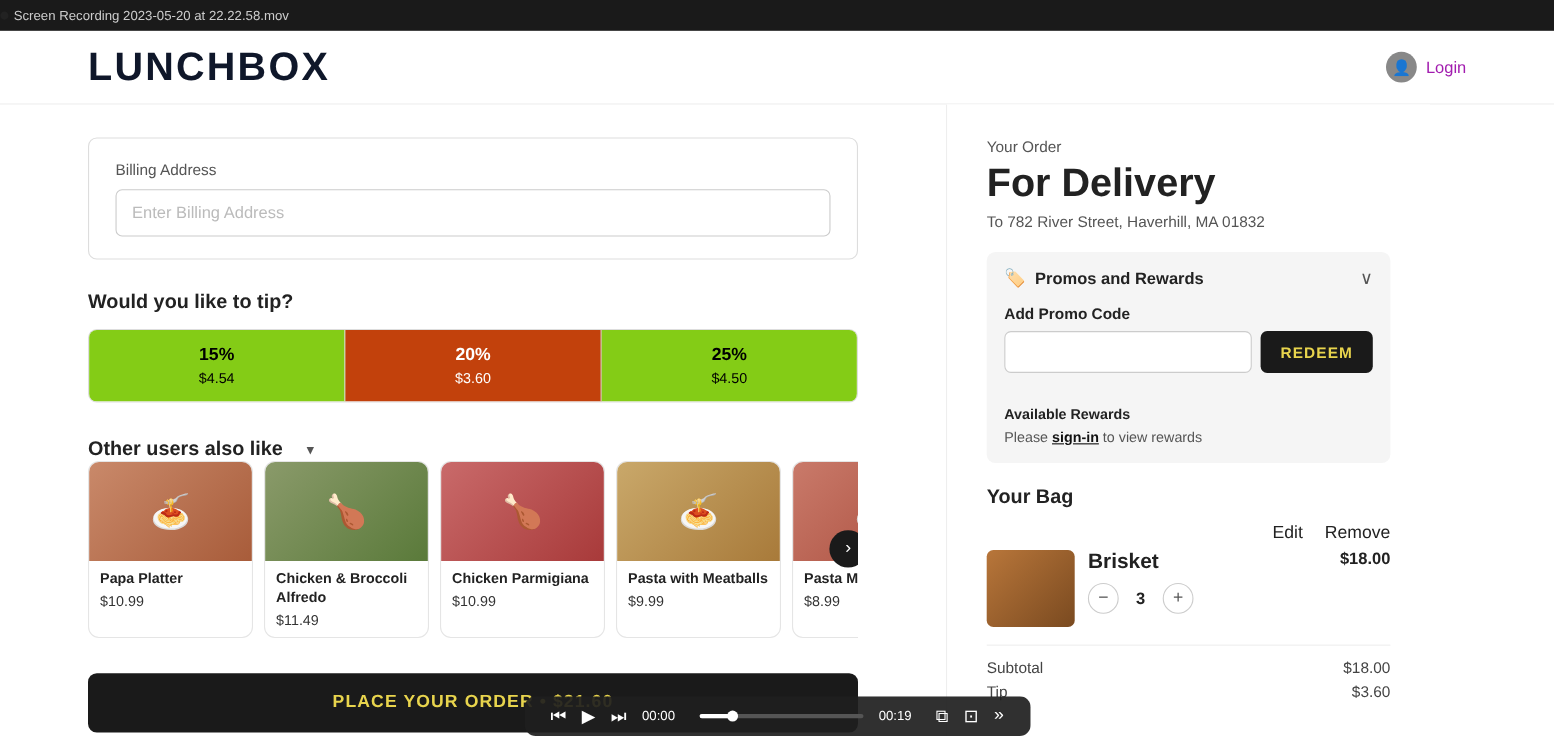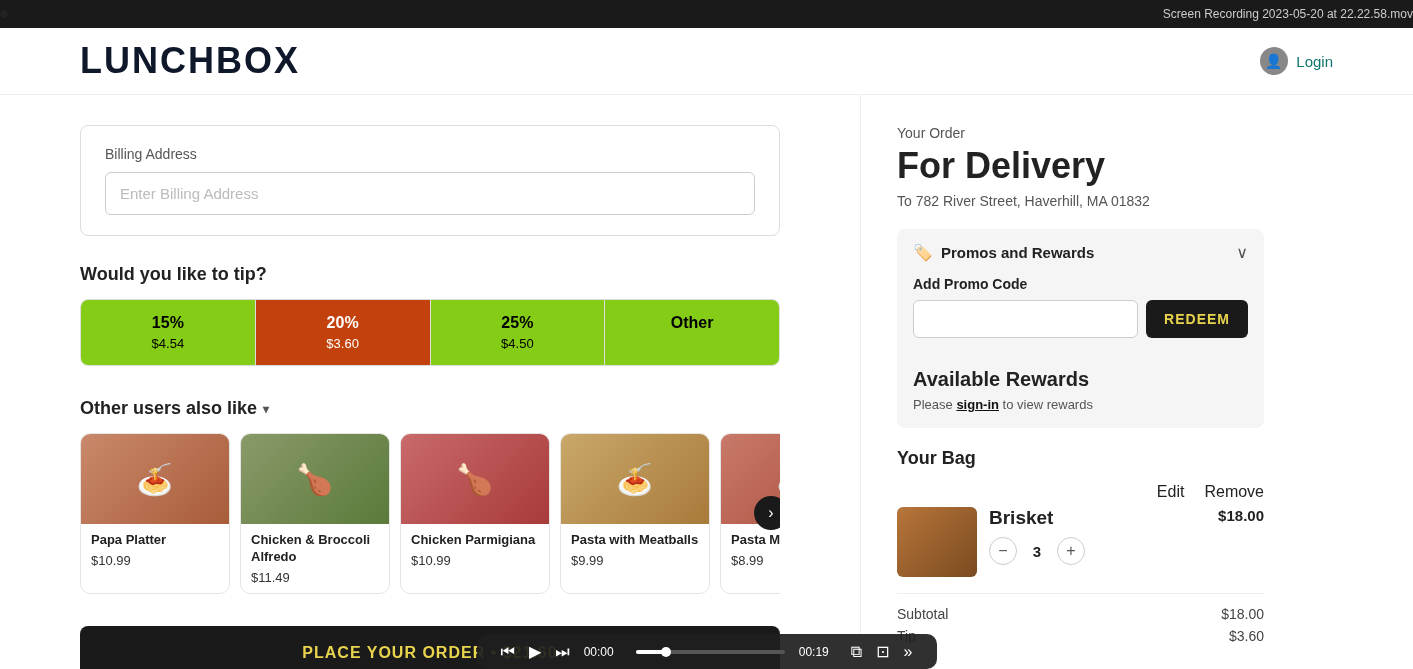--- a/index.html
+++ b/index.html
@@ -1,25 +1,25 @@
 <!DOCTYPE html>
 <html><head>
   <meta charset="utf-8">
   <style>
     * { box-sizing: border-box; margin: 0; padding: 0; }
     body { font-family: -apple-system, BlinkMacSystemFont, 'Segoe UI', sans-serif; background: #fff; color: #222; }
 
-    .top-bar { background: #1a1a1a; height: 28px; display: flex; align-items: center; justify-content: space-between; }
+    .top-bar { background: #1a1a1a; height: 28px; display: flex; align-items: center; justify-content: flex-start; }
     .top-bar-text { color: #ccc; font-size: 12px; }
 
     .header { display: flex; align-items: center; justify-content: space-between; padding: 12px 80px; border-bottom: 1px solid #eee; }
     .logo { font-size: 36px; font-weight: 900; letter-spacing: 2px; color: #0f172a; font-family: Impact, Arial Black, sans-serif; }
     .login-area { display: flex; align-items: center; gap: 8px; cursor: pointer; }
     .login-avatar { width: 28px; height: 28px; border-radius: 50%; background: #888; overflow: hidden; display: flex; align-items: center; justify-content: center; color: #fff; font-size: 14px; }
-    .login-label { font-size: 15px; color: #0f766e; }
+    .login-label { font-size: 15px; color: #a21caf; }
 
     .page-layout { display: flex; min-height: calc(100vh - 80px); }
 
     .main-content { flex: 1; padding: 30px 80px; max-width: 860px; }
 
     
     .billing-section { background: #fff; border: 1px solid #ddd; border-radius: 8px; padding: 20px 24px; margin-bottom: 28px; }
     .billing-label { font-size: 14px; color: #555; margin-bottom: 10px; }
     .billing-input { width: 100%; border: 1px solid #ccc; border-radius: 6px; padding: 12px 14px; font-size: 15px; color: #999; outline: none; }
     .billing-input::placeholder { color: #bbb; }
@@ -29,21 +29,21 @@
     .tip-title { font-size: 18px; font-weight: 600; margin-bottom: 14px; }
     .tip-options { display: flex; gap: 0; border: 1px solid #ddd; border-radius: 8px; overflow: hidden; }
     .tip-option { flex: 1; padding: 14px 10px; text-align: center; cursor: pointer; background: #84cc16; border: none; border-right: 1px solid #ddd; display: flex; flex-direction: column; align-items: center; gap: 4px; }
     .tip-option:last-child { border-right: none; }
     .tip-option.selected { background: #c2410c; color: #fff; }
     .tip-pct { font-size: 16px; font-weight: 600; }
     .tip-amt { font-size: 13px; }
 
     
     .also-like-section { margin-bottom: 32px; }
-    .also-like-header { display: flex; align-items: center; gap: 6px; font-size: 18px; font-weight: 600; margin-bottom: 14px; cursor: pointer; }
+    .also-like-header { display: flex; align-items: center; gap: 22px; font-size: 18px; font-weight: 600; cursor: pointer; }
     .also-like-items { display: flex; gap: 10px; overflow: hidden; position: relative; }
     .food-card { background: #fff; border: 1px solid #e5e5e5; border-radius: 10px; width: 150px; min-width: 150px; overflow: hidden; cursor: pointer; }
     .food-img-placeholder { width: 100%; height: 90px; background: #c9a98a; display: flex; align-items: center; justify-content: center; font-size: 30px; }
     .food-info { padding: 8px 10px; }
     .food-name { font-size: 13px; font-weight: 600; line-height: 1.3; margin-bottom: 4px; }
     .food-price { font-size: 13px; color: #333; }
     .food-nav-btn { position: absolute; right: -8px; top: 50%; transform: translateY(-50%); width: 34px; height: 34px; border-radius: 50%; background: #1a1a1a; color: #fff; border: none; cursor: pointer; font-size: 16px; display: flex; align-items: center; justify-content: center; z-index: 2; }
 
     
     .place-order-bar { background: #1a1a1a; border-radius: 8px; padding: 18px; text-align: center; cursor: pointer; }
@@ -59,21 +59,21 @@
     .promos-box { background: #f5f5f5; border-radius: 8px; padding: 0; margin-bottom: 20px; overflow: hidden; }
     .promos-header { display: flex; align-items: center; justify-content: space-between; padding: 14px 16px; cursor: pointer; }
     .promos-header-left { display: flex; align-items: center; gap: 8px; font-size: 15px; font-weight: 600; }
     .promos-body { padding: 0 16px 16px; }
     .promo-code-label { font-size: 14px; font-weight: 600; margin-bottom: 8px; }
     .promo-code-row { display: flex; gap: 8px; }
     .promo-input { flex: 1; border: 1px solid #ccc; border-radius: 6px; padding: 10px 12px; font-size: 14px; outline: none; background: #fff; }
     .redeem-btn { background: #1a1a1a; color: #e8d44d; font-weight: 700; font-size: 14px; padding: 10px 18px; border: none; border-radius: 6px; cursor: pointer; letter-spacing: 1px; }
 
     .rewards-section { padding: 14px 16px 16px; }
-    .rewards-label { font-size: 20px; font-weight: 600; margin-bottom: 6px; }
+    .rewards-label { font-size: 13px; font-weight: 600; margin-bottom: 6px; }
     .rewards-sign-in { font-size: 13px; color: #555; }
     .rewards-sign-in a { font-weight: 700; color: #111; text-decoration: underline; cursor: pointer; }
 
     
     .bag-title { font-size: 18px; font-weight: 700; margin-bottom: 14px; }
     .bag-item { display: flex; align-items: flex-start; gap: 12px; margin-bottom: 16px; }
     .bag-item-img-placeholder { width: 80px; height: 70px; border-radius: 6px; background: #b8834a; flex-shrink: 0; }
     .bag-item-middle { flex: 1; }
     .bag-item-name { font-size: 19px; font-weight: 600; margin-bottom: 8px; }
     .qty-controls { display: flex; align-items: center; gap: 10px; }
@@ -132,23 +132,20 @@
           <span class="tip-amt">$4.54</span>
         </button>
         <button class="tip-option selected">
           <span class="tip-pct">20%</span>
           <span class="tip-amt">$3.60</span>
         </button>
         <button class="tip-option">
           <span class="tip-pct">25%</span>
           <span class="tip-amt">$4.50</span>
         </button>
-        <button class="tip-option">
-          <span class="tip-pct">Other</span>
-        </button>
       </div>
     </div>
 
     <div class="also-like-section">
       <div class="also-like-header">
         <span>Other users also like</span>
         <span class="chevron-down-icon">▾</span>
       </div>
       <div class="also-like-items">
         <div class="food-card">

